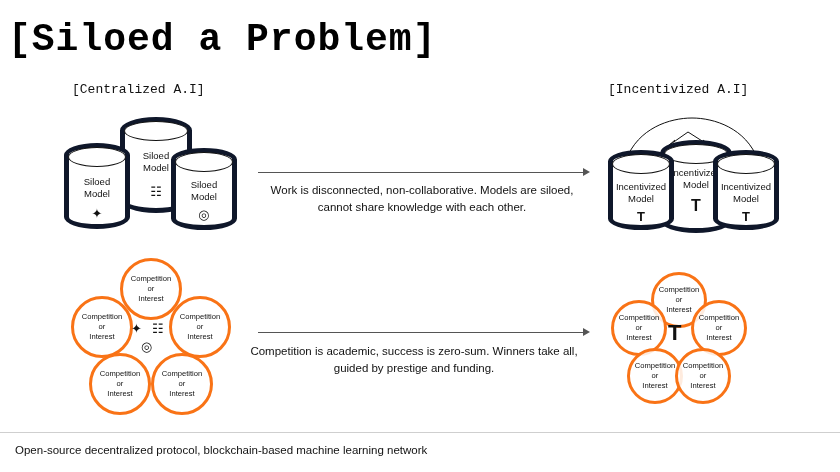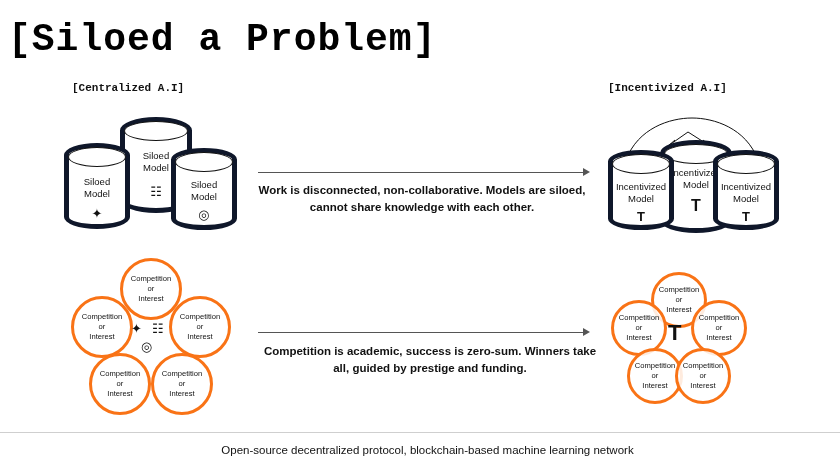--- a/index.html
+++ b/index.html
@@ -26,22 +26,22 @@
     font-weight: bold;
     letter-spacing: 1px;
     color: #000000;
     white-space: nowrap;
   }
 
   
   .col-head {
     position: absolute;
     font-family: "Liberation Mono", monospace;
-    font-size: 11px;
-    font-weight: bold;
+    font-size: 13px;
+    font-weight: normal;
     color: #111111;
     white-space: nowrap;
   }
   .col-head.left  { left: 72px;  top: 82px; }
   .col-head.right { left: 608px; top: 82px; }
 
   
   .arrow-line {
     position: absolute;
     height: 1px;
@@ -54,21 +54,20 @@
     border-bottom: 4px solid transparent;
     border-left: 7px solid #555555;
   }
 
   .mid-caption {
     position: absolute;
     text-align: center;
     font-size: 11.5px;
     line-height: 1.45;
     color: #111111;
-    font-weight: bold;
   }
 
   
   .cyl {
     position: absolute;
     border: 5px solid #0f172a;
     border-radius: 50% / 14%;
     background: #ffffff;
     box-sizing: border-box;
   }
@@ -128,21 +127,20 @@
     left: 0;
     right: 0;
     top: 432px;
     height: 1px;
     background: #cfcfcf;
   }
   .footer-text {
     position: absolute;
     left: 8px; right: 0;
     top: 444px;
-    text-align: center;
     font-size: 11.5px;
     color: #111111;
     margin-left: 7px;
   }
 
   
   .mini-arrow { position: absolute; }
 </style>
 </head>
 <body>
@@ -230,21 +228,21 @@
 or
 Interest</div>
 
   <div class="glyph" style="left:131px; top:322px; font-size:13px;">✦</div>
   <div class="glyph" style="left:152px; top:322px; font-size:13px;">☷</div>
   <div class="glyph" style="left:141px; top:340px; font-size:13px;">◎</div>
 </div>
 
 <div class="arrow-line" style="left:258px; top:332px; width:325px;"></div>
 <div class="arrow-head" style="left:583px; top:328px;"></div>
-<div class="mid-caption" style="left:260px; top:343px; width:340px;">Competition is academic, success is zero-sum. Winners take all, guided by prestige and funding.</div>
+<div class="mid-caption" style="left:244px; top:343px; width:340px;">Competition is academic, success is zero-sum. Winners take all, guided by prestige and funding.</div>
 
 <div>
   <div class="bub" style="left:651px; top:272px; width:56px; height:56px; white-space:pre;">Competition
 or
 Interest</div>
   <div class="bub" style="left:611px; top:300px; width:56px; height:56px; white-space:pre;">Competition
 or
 Interest</div>
   <div class="bub" style="left:691px; top:300px; width:56px; height:56px; white-space:pre;">Competition
 or

